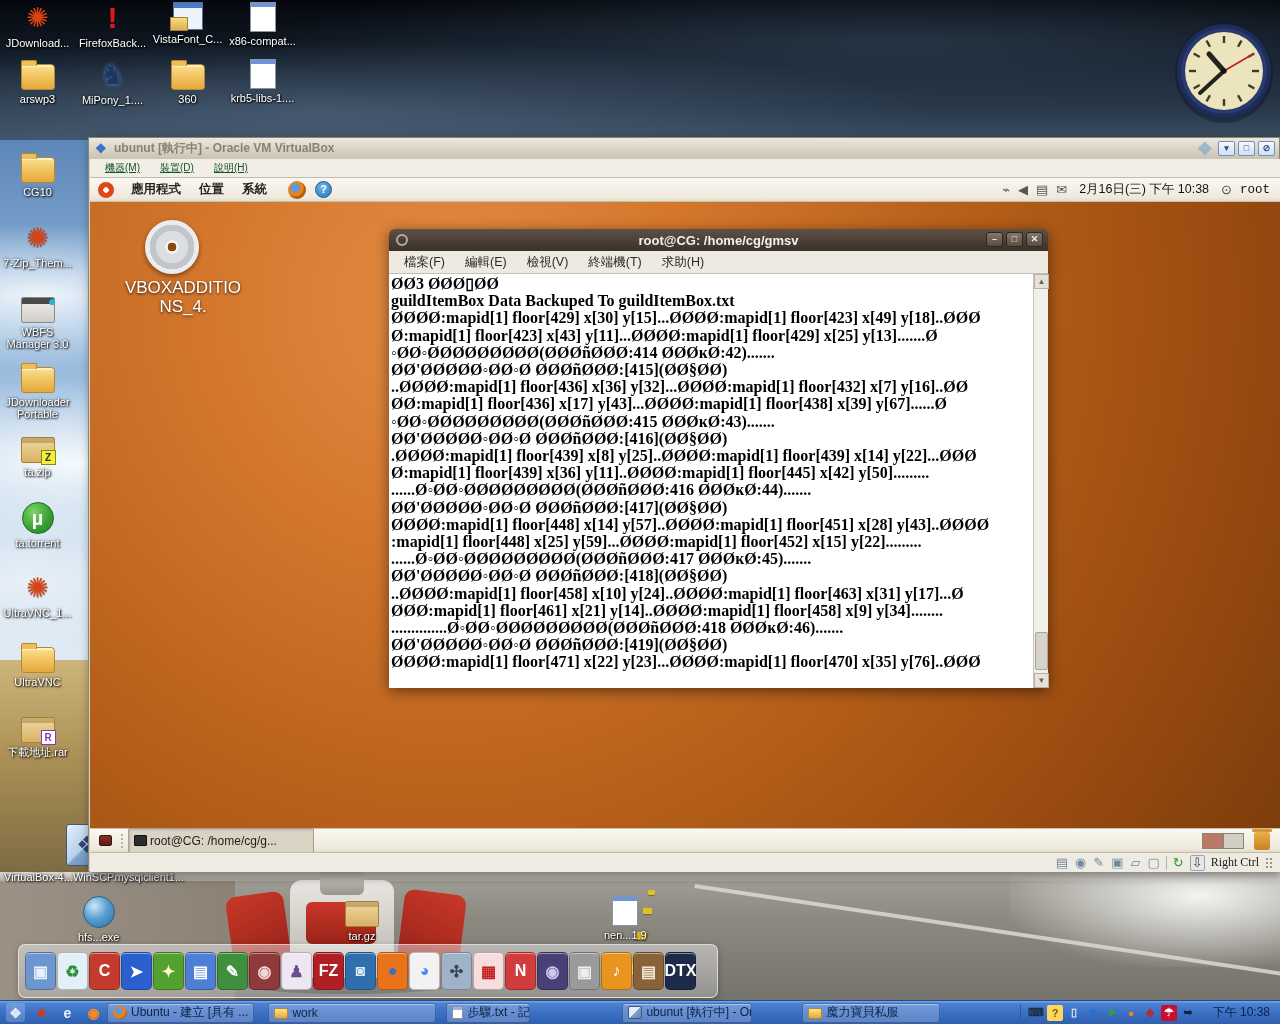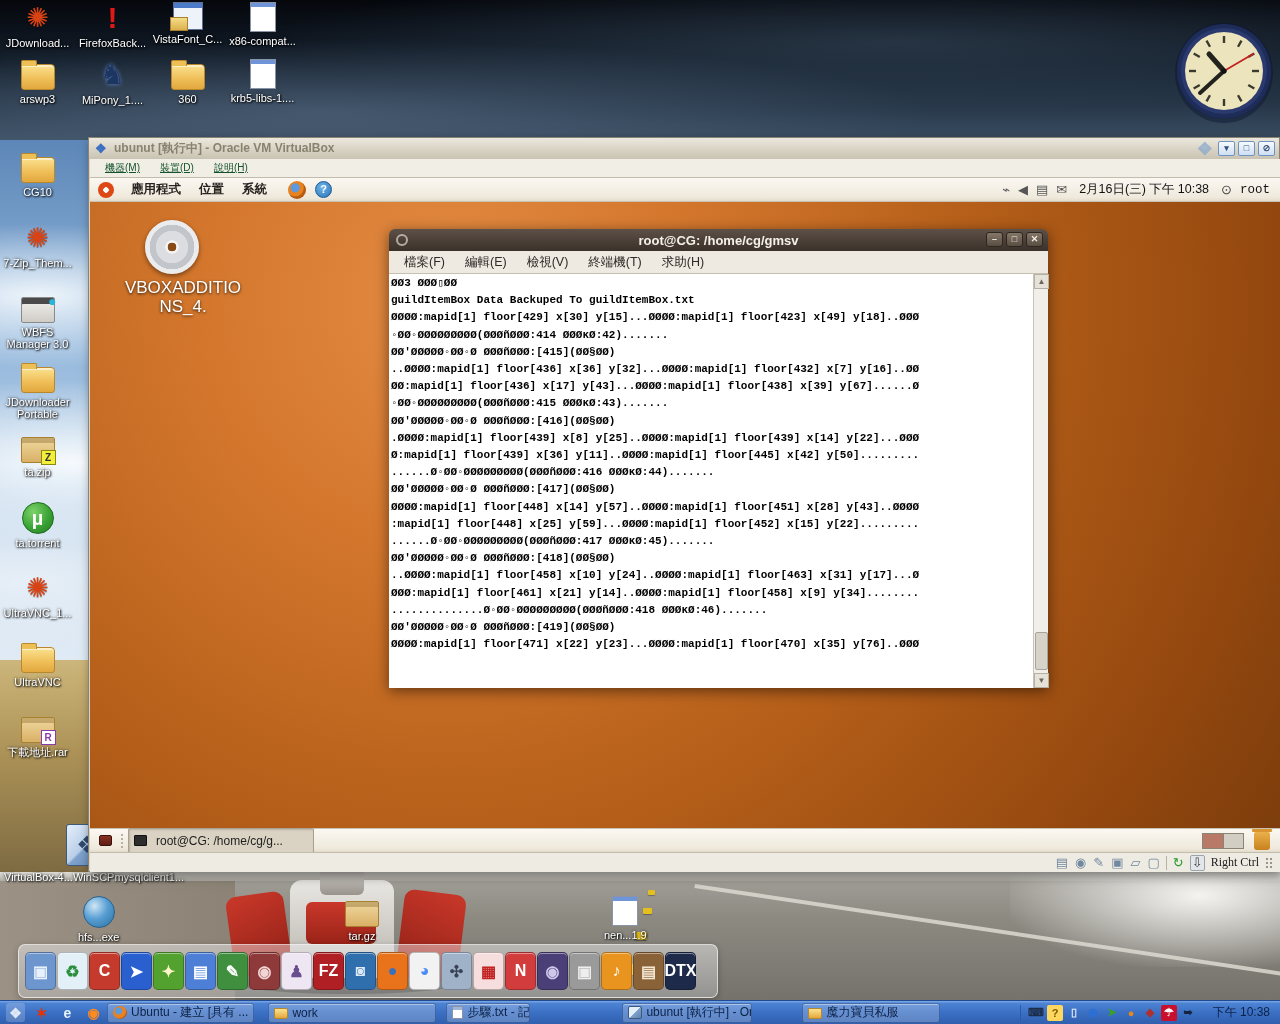--- a/index.html
+++ b/index.html
@@ -162,37 +162,37 @@
     color:#f4f0ea;font-size:13px;font-weight:bold;}
   .term-menu-circle{position:absolute;left:7px;top:5px;width:12px;height:12px;border-radius:50%;
     border:2px solid #cfc8bd;opacity:.8;}
   #term-buttons{position:absolute;right:5px;top:3px;display:flex;gap:3px;}
   .term-btn{width:17px;height:15px;background:linear-gradient(#857768,#594d42);
     border:1px solid #2e2720;border-radius:3px;color:#f2ede5;font-size:9px;line-height:13px;text-align:center;}
   #term-menubar{left:0;top:22px;width:100%;height:23px;background:#eeeae1;border-bottom:1px solid #c6c0b2;
     display:flex;align-items:center;gap:2px;padding:0 6px;}
   #term-menubar .menu-item{font-size:12.5px;color:#2c2a26;padding:2px 9px;}
   #term-body{left:0;top:45px;width:644px;height:414px;background:#fff;overflow:hidden;padding:1px 0 0 2px;}
-  .tline{font-family:Liberation Mono, monospace;font-size:11px;line-height:17.2px;
+  .tline{font-family:Liberation Serif, serif;font-size:16px;line-height:17.2px;
     font-weight:bold;color:#000;white-space:pre;}
   #term-scroll{left:644px;top:45px;width:15px;height:414px;background:#f1efe9;border-left:1px solid #c8c4ba;}
   .scr-btn{position:absolute;left:0;width:15px;height:15px;background:#e6e2d8;border:1px solid #b5b0a4;
     color:#6b675f;font-size:8px;text-align:center;line-height:13px;}
   #scr-thumb{position:absolute;left:1px;top:358px;width:13px;height:38px;background:#d7d3c9;
     border:1px solid #a8a49a;border-radius:2px;}
 
   
   #ub-panel-bottom{left:0;top:650px;width:1190px;height:24px;
     background:linear-gradient(180deg,#fbf8f2 0%,#efe9dc 85%,#e3dccd 100%);border-top:1px solid #c9c2b2;
     display:flex;align-items:center;padding:0 4px;}
   #show-desktop{width:22px;height:20px;display:flex;align-items:center;justify-content:center;border-radius:2px;}
   #show-desktop .sq{width:13px;height:11px;background:linear-gradient(#8a3024,#5f1d14);border:1px solid #3a120c;border-radius:2px;}
   .panel-sep{width:4px;height:16px;margin:0 4px;background:radial-gradient(circle,#b8b2a4 1px,transparent 1.3px);background-size:4px 4px;}
   #ub-task{width:186px;height:26px;background:#dad3c3;border:1px solid #a8a090;border-radius:2px;
-    display:flex;align-items:center;gap:9px;padding:0 5px;box-shadow:inset 1px 1px 2px rgba(0,0,0,.15);}
+    display:flex;align-items:center;gap:3px;padding:0 5px;box-shadow:inset 1px 1px 2px rgba(0,0,0,.15);}
   #ub-task .term-mini{width:13px;height:11px;background:#2d2d2d;border:1px solid #111;border-radius:1px;}
   #ub-task .lbl{font-size:12px;color:#1d1d1d;white-space:nowrap;overflow:hidden;}
   #ub-right{margin-left:auto;display:flex;align-items:center;gap:10px;}
   #workspaces{display:flex;border:1px solid #8a8474;}
   .ws{width:20px;height:14px;}
   .ws.active{background:#b87a66;}
   .ws.idle{background:#d3cec3;border-left:1px solid #8a8474;}
   #trash-icon{width:16px;height:18px;background:linear-gradient(#eab04a,#c8821e);border-radius:2px 2px 3px 3px;
     position:relative;margin-right:6px;}
   #trash-icon::before{content:"";position:absolute;left:-2px;top:-3px;width:20px;height:3px;background:#d89530;border-radius:1px;}
@@ -572,20 +572,21 @@
 
           </div>
           <div class="abs" id="term-body">
 
               <div class="tline">ØØ3 ØØØ▯ØØ</div>
 
               <div class="tline">guildItemBox Data Backuped To guildItemBox.txt</div>
 
               <div class="tline">ØØØØ:mapid[1] floor[429] x[30] y[15]...ØØØØ:mapid[1] floor[423] x[49] y[18]..ØØØ</div>
 
+              <div class="tline">Ø:mapid[1] floor[423] x[43] y[11]...ØØØØ:mapid[1] floor[429] x[25] y[13].......Ø</div>
 
               <div class="tline">◦ØØ◦ØØØØØØØØØ(ØØØñØØØ:414 ØØØĸØ:42).......</div>
 
               <div class="tline">ØØ'ØØØØØ◦ØØ◦Ø ØØØñØØØ:[415](ØØ§ØØ)</div>
 
               <div class="tline">..ØØØØ:mapid[1] floor[436] x[36] y[32]...ØØØØ:mapid[1] floor[432] x[7] y[16]..ØØ</div>
 
               <div class="tline">ØØ:mapid[1] floor[436] x[17] y[43]...ØØØØ:mapid[1] floor[438] x[39] y[67]......Ø</div>
 
               <div class="tline">◦ØØ◦ØØØØØØØØØ(ØØØñØØØ:415 ØØØĸØ:43).......</div>

